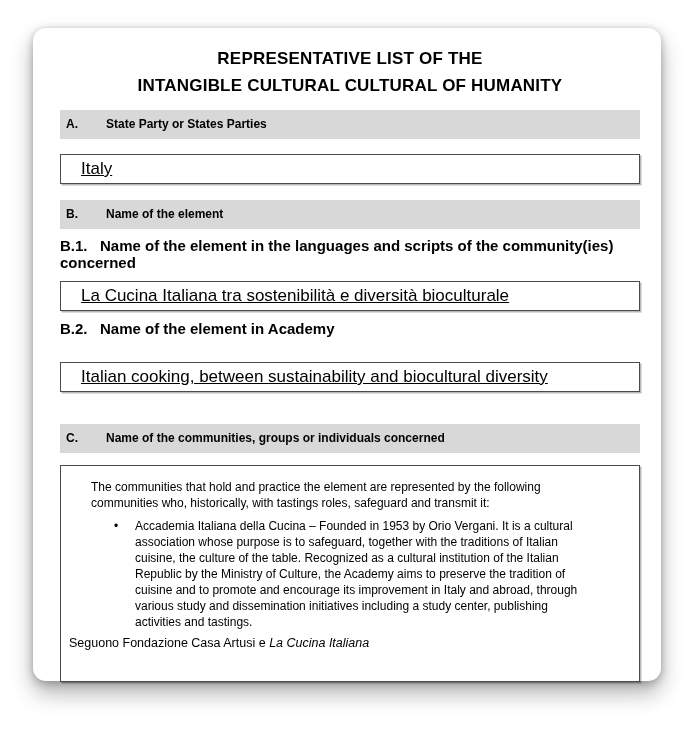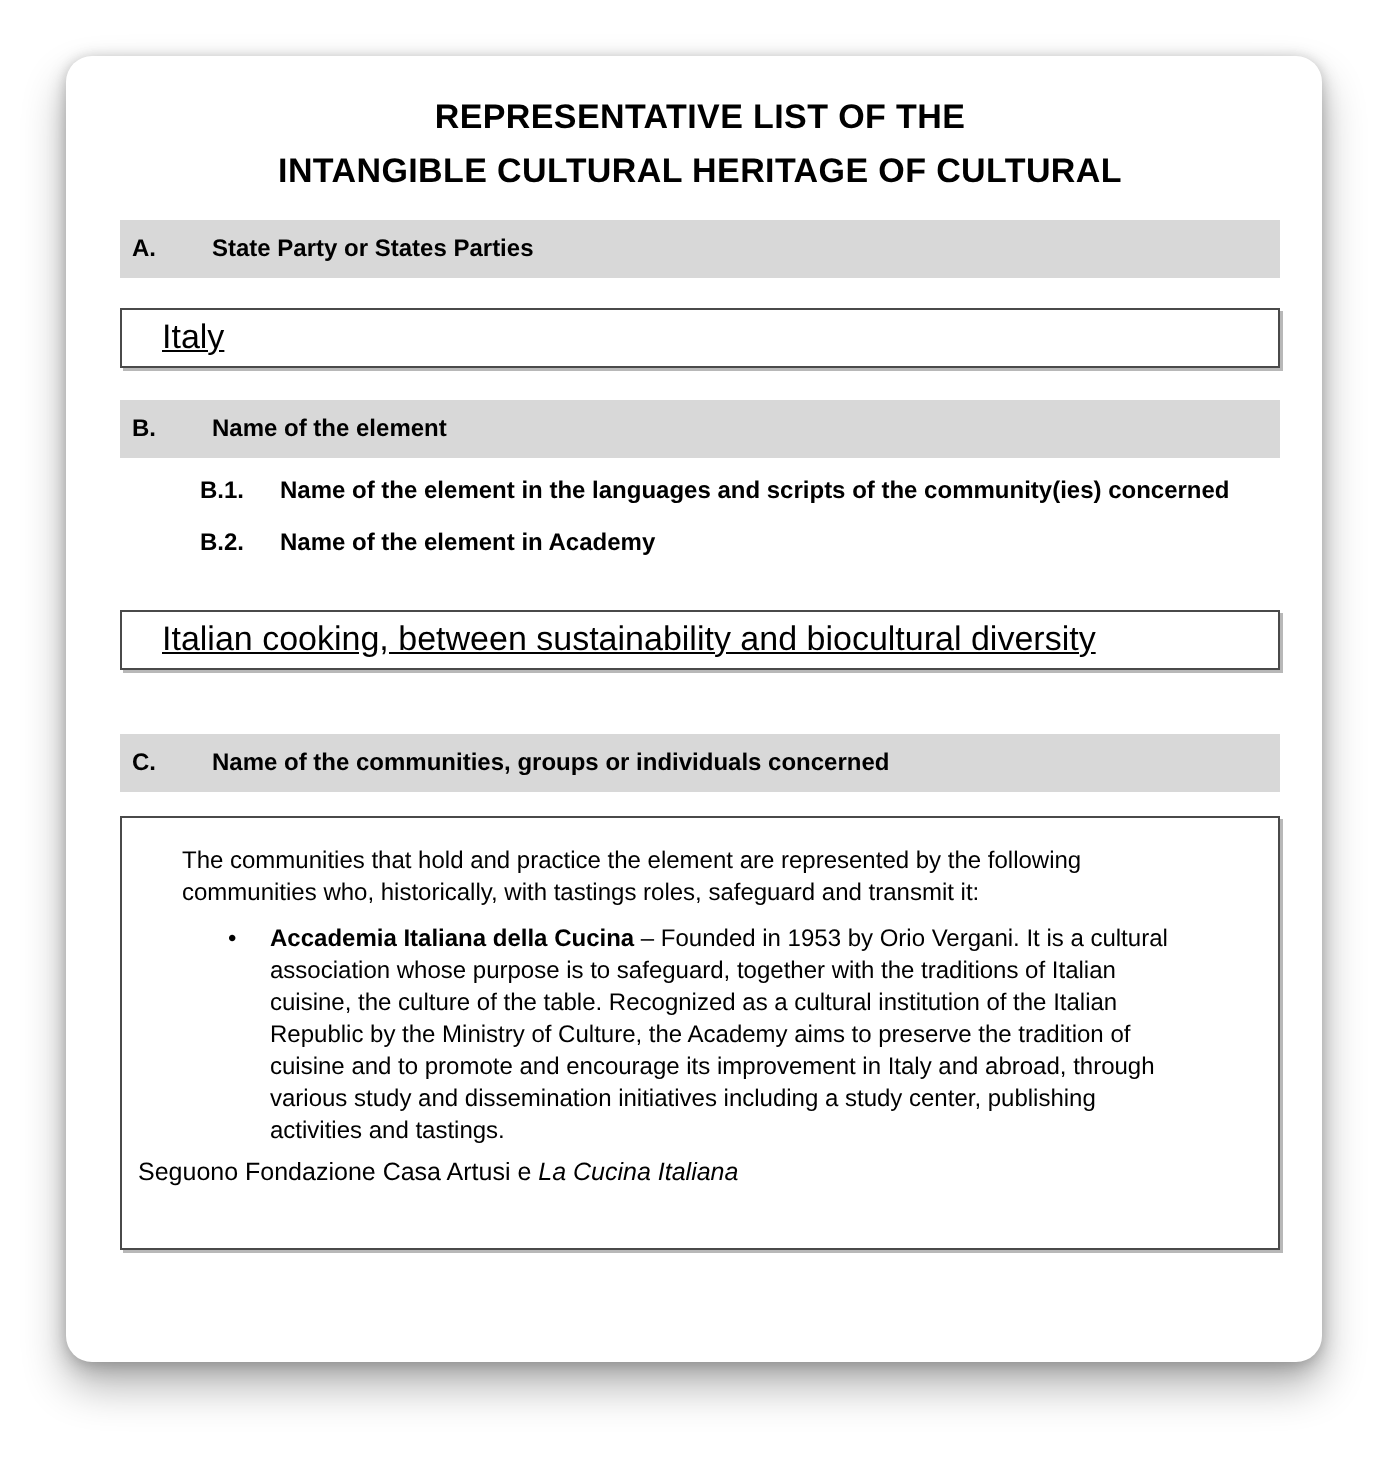--- a/index.html
+++ b/index.html
@@ -34,24 +34,23 @@
   .section-bar {
     background: var(--bar-bg, #d8d8d8);
     font-size: 12px;
     font-weight: bold;
     line-height: 17px;
     padding: 6px 6px;
   }
   .sec-num { display: inline-block; width: 40px; }
 
   .sub-heading {
-    font-size: 12px;
+    font-size: 15px;
     font-weight: bold;
     line-height: 17px;
-    margin-left: 40px;
   }
 
   .value-box {
     border: 1px solid var(--box-border, #4a4a4a);
     box-shadow: 1.5px 1.5px 0 rgba(0,0,0,0.28);
     background: #fff;
     height: 30px;
     display: flex;
     align-items: center;
     padding: 0 20px;
@@ -82,50 +81,53 @@
     margin-left: 22px;
     width: 493px;
   }
   .c-bullet {
     display: flex;
     margin-left: 45px;
     margin-top: 7px;
   }
   .bullet-marker { width: 21px; flex: none; }
   .bullet-text { width: 455px; }
-  .bold { font-weight: bold; }
+  .bold { font-weight: normal; }
   .c-footer { margin-top: 5px; font-size: 12.5px; }
   .italic { font-style: italic; }
 </style>
 </head>
 <body>
 
 <div class="page">
 
   <h1 class="doc-title">
     <span class="title-line">REPRESENTATIVE LIST OF THE</span>
-    <span class="title-line">INTANGIBLE CULTURAL HERITAGE OF CULTURAL</span>
+    <span class="title-line">INTANGIBLE CULTURAL CULTURAL OF HUMANITY</span>
   </h1>
 
   <div class="section-bar bar-a">
     <span class="sec-num">A.</span><span>State Party or States Parties</span>
   </div>
 
   <div class="value-box box-a">
     <span>Italy</span>
   </div>
 
   <div class="section-bar bar-b">
     <span class="sec-num">B.</span><span>Name of the element</span>
   </div>
 
   <h2 class="sub-heading h-b1">
     <span class="sec-num">B.1.</span><span>Name of the element in the languages and scripts of the community(ies) concerned</span>
   </h2>
 
+  <div class="value-box box-b1">
+    <span>La Cucina Italiana tra sostenibilità e diversità bioculturale</span>
+  </div>
 
   <h2 class="sub-heading h-b2">
     <span class="sec-num">B.2.</span><span>Name of the element in Academy</span>
   </h2>
 
   <div class="value-box box-b2">
     <span>Italian cooking, between sustainability and biocultural diversity</span>
   </div>
 
   <div class="section-bar bar-c">

